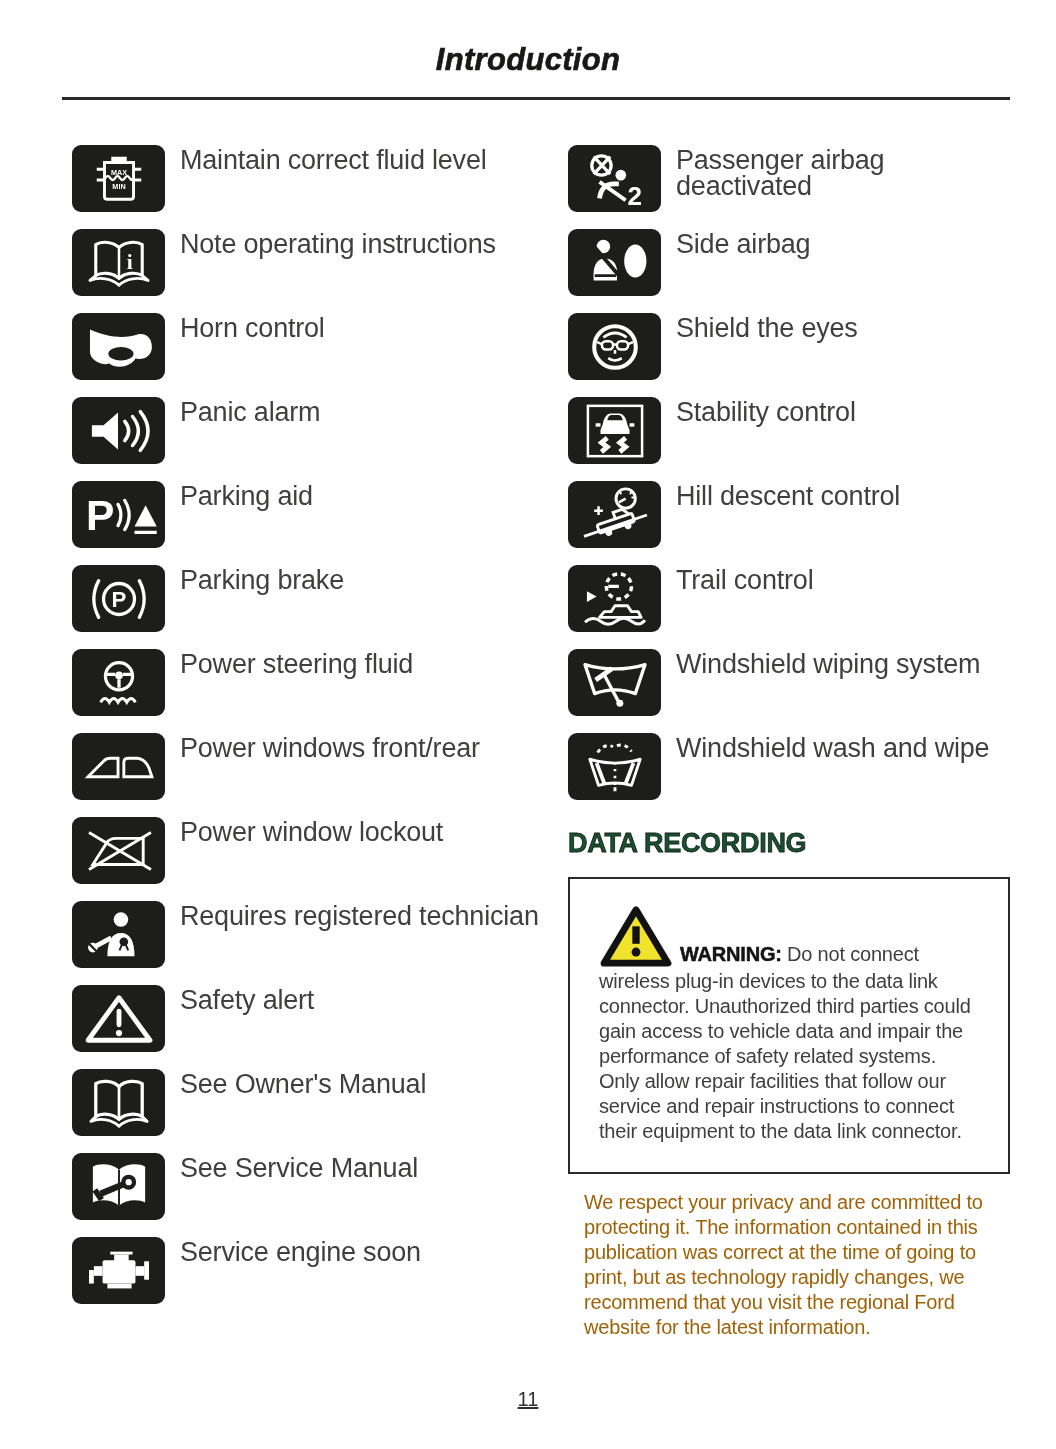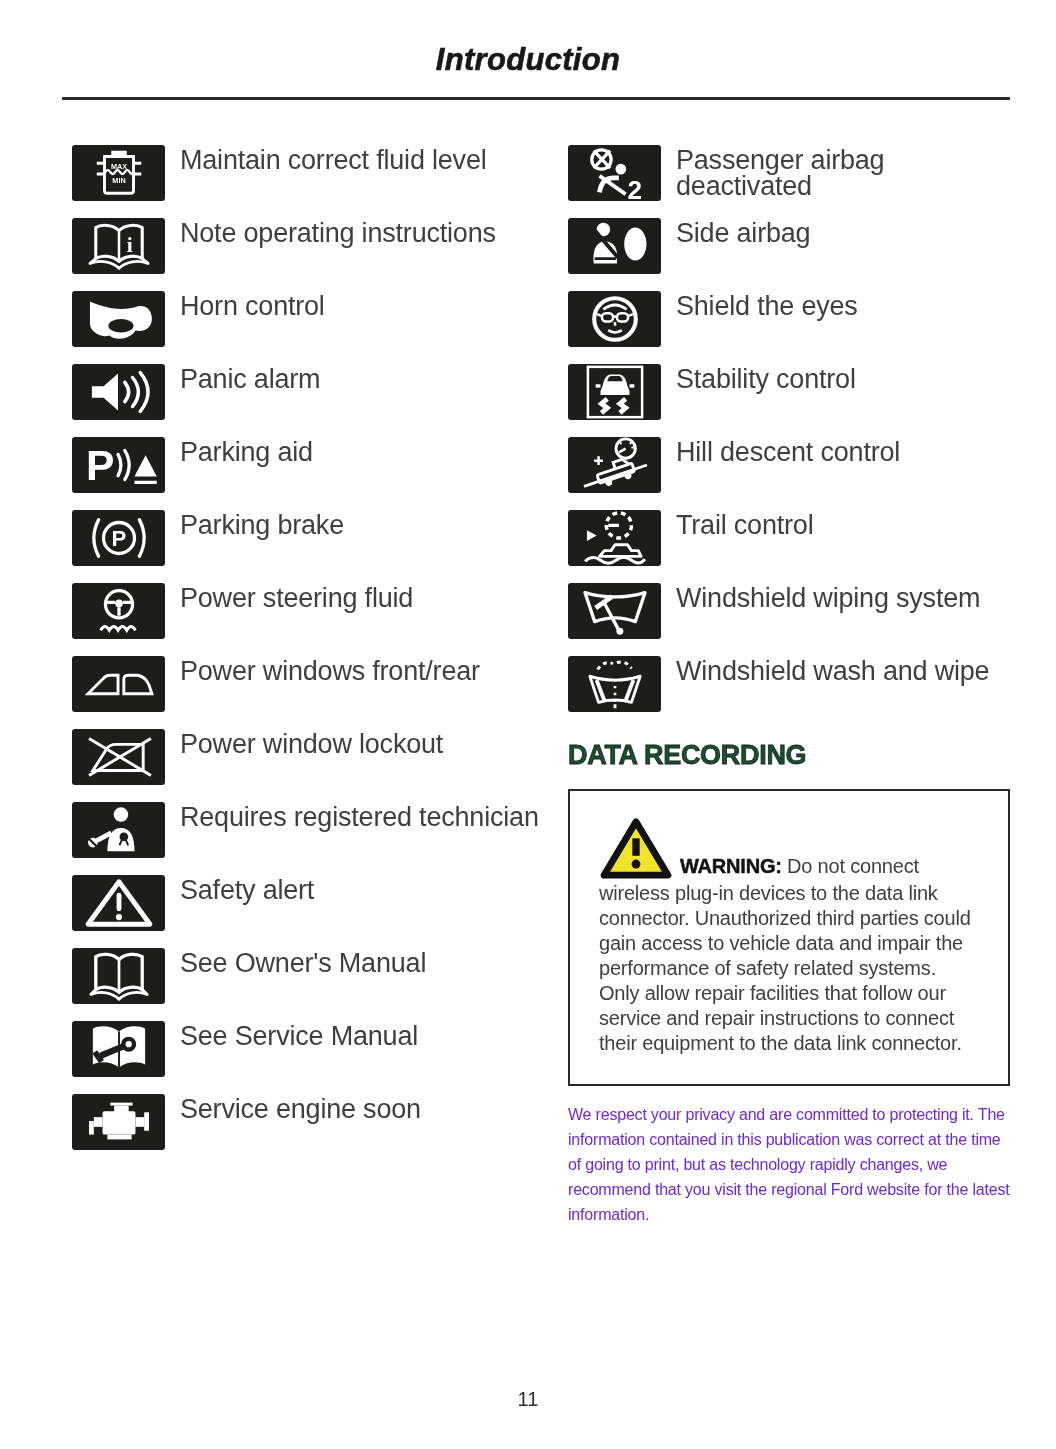--- a/index.html
+++ b/index.html
@@ -11,41 +11,41 @@
     margin:42px 0 0;text-align:center;font-size:31px;line-height:36px;
     font-weight:bold;color:#181817;letter-spacing:.3px;font-style:italic;
     -webkit-text-stroke:.6px #181817;
   }
   .rule{border:none;border-top:3px solid #2a2a2a;margin:19px 46px 0 62px;}
   .columns{display:flex;padding:45px 46px 0 72px;}
   .col-left{width:496px;flex:none;}
   .col-right{flex:1;min-width:0;}
   .symbol-row{display:flex;align-items:flex-start;margin-bottom:17px;}
   .tile{
-    width:93px;height:56px;flex:none;background:#1d1d1b;border-radius:3px;
+    width:93px;height:67px;flex:none;background:#1d1d1b;border-radius:9px;
     display:flex;align-items:center;justify-content:center;overflow:hidden;text-align:center;
   }
   .tile svg{width:90px;height:60px;display:block;}
   .label{
     margin-left:15px;padding-top:2px;font-size:27px;line-height:26px;
     color:#3f3f3e;letter-spacing:-.2px;
   }
   .dr-heading{
     margin:28px 0 19px;font-size:27px;line-height:30px;font-weight:bold;
     color:#14532d;letter-spacing:-.3px;-webkit-text-stroke:.8px #1b1b1a;
   }
   .warning-box{border:2px solid #2a2a2a;padding:10px 13px 12px;}
   .warn-text{margin:16px;font-size:20px;line-height:25px;color:#3f3f3e;letter-spacing:-.2px;}
   .warn-tri{display:inline-block;width:74px;height:64px;margin-right:7px;vertical-align:-8px;}
   .warn-tri svg{width:74px;height:64px;display:block;}
   .warn-label{color:#141414;font-weight:bold;-webkit-text-stroke:.5px #141414;}
-  .privacy{margin:16px 0 0;font-size:16px;line-height:25px;color:#6d28d9;letter-spacing:-.2px;}
+  .privacy{margin:16px 16px 0;font-size:20px;line-height:25px;color:#a16207;letter-spacing:-.2px;}
   .page-number{
     position:absolute;bottom:38px;left:0;width:100%;text-align:center;
-    font-size:20px;color:#2f2f2e;
+    font-size:20px;color:#2f2f2e;text-decoration:underline;
   }
 </style>
 </head>
 <body>
 
 <div class="page">
   <h1 class="title">Introduction</h1>
   <hr class="rule">
 
   <div class="columns">

